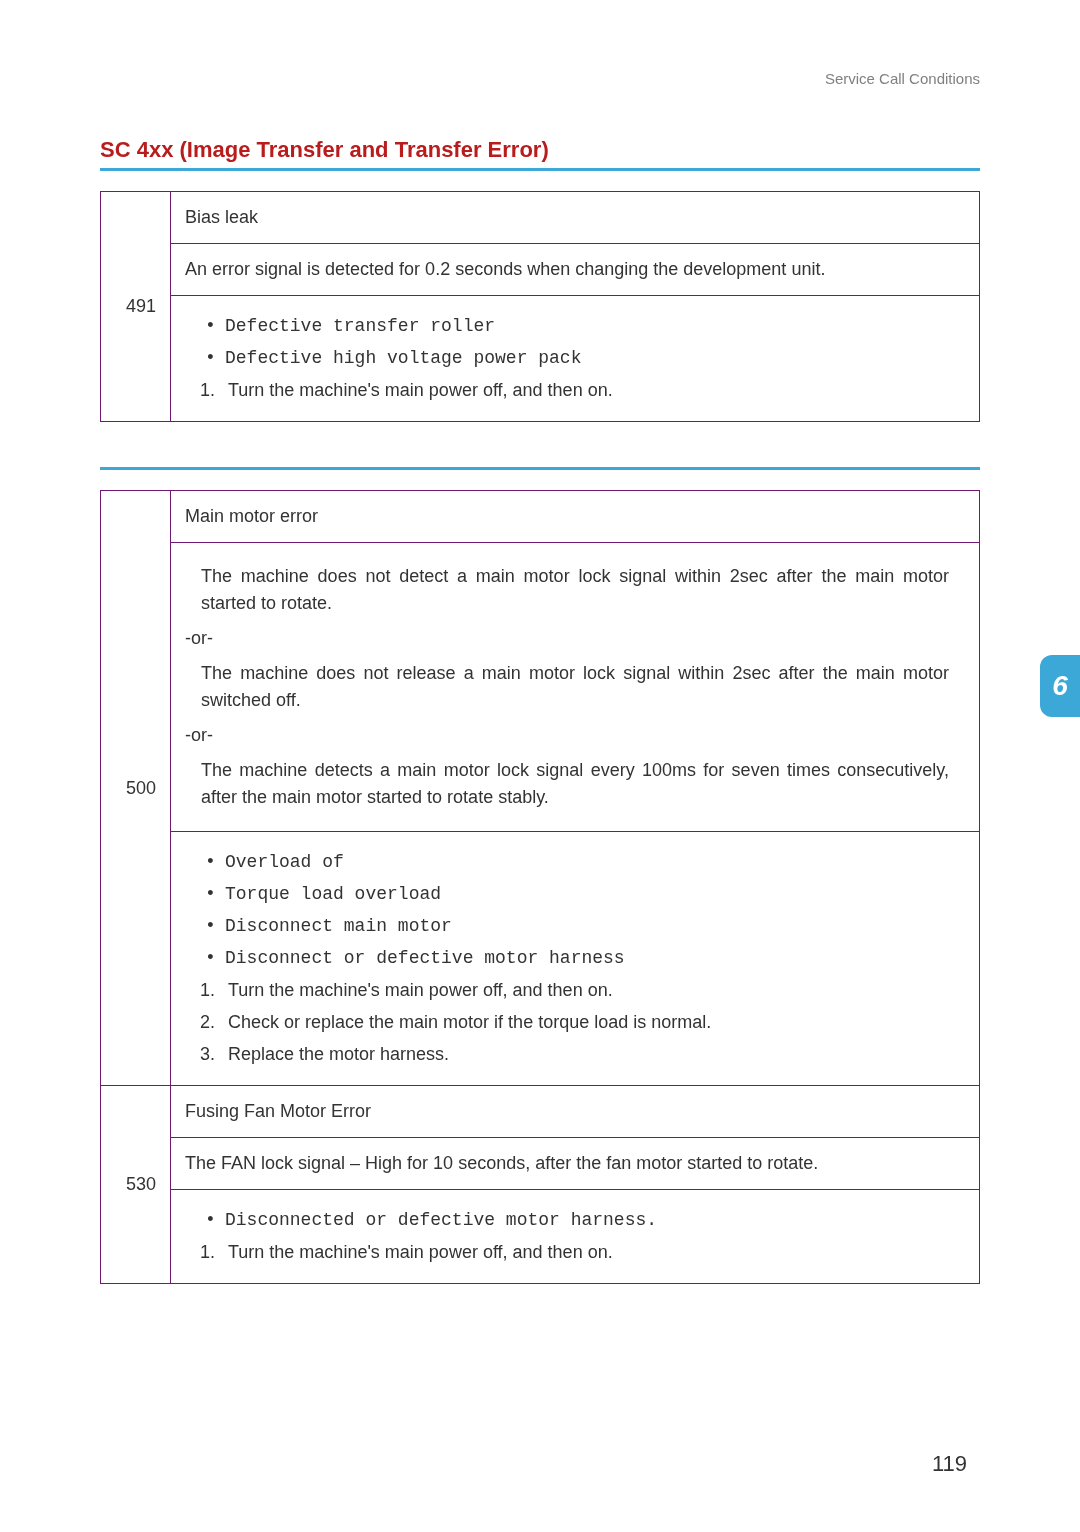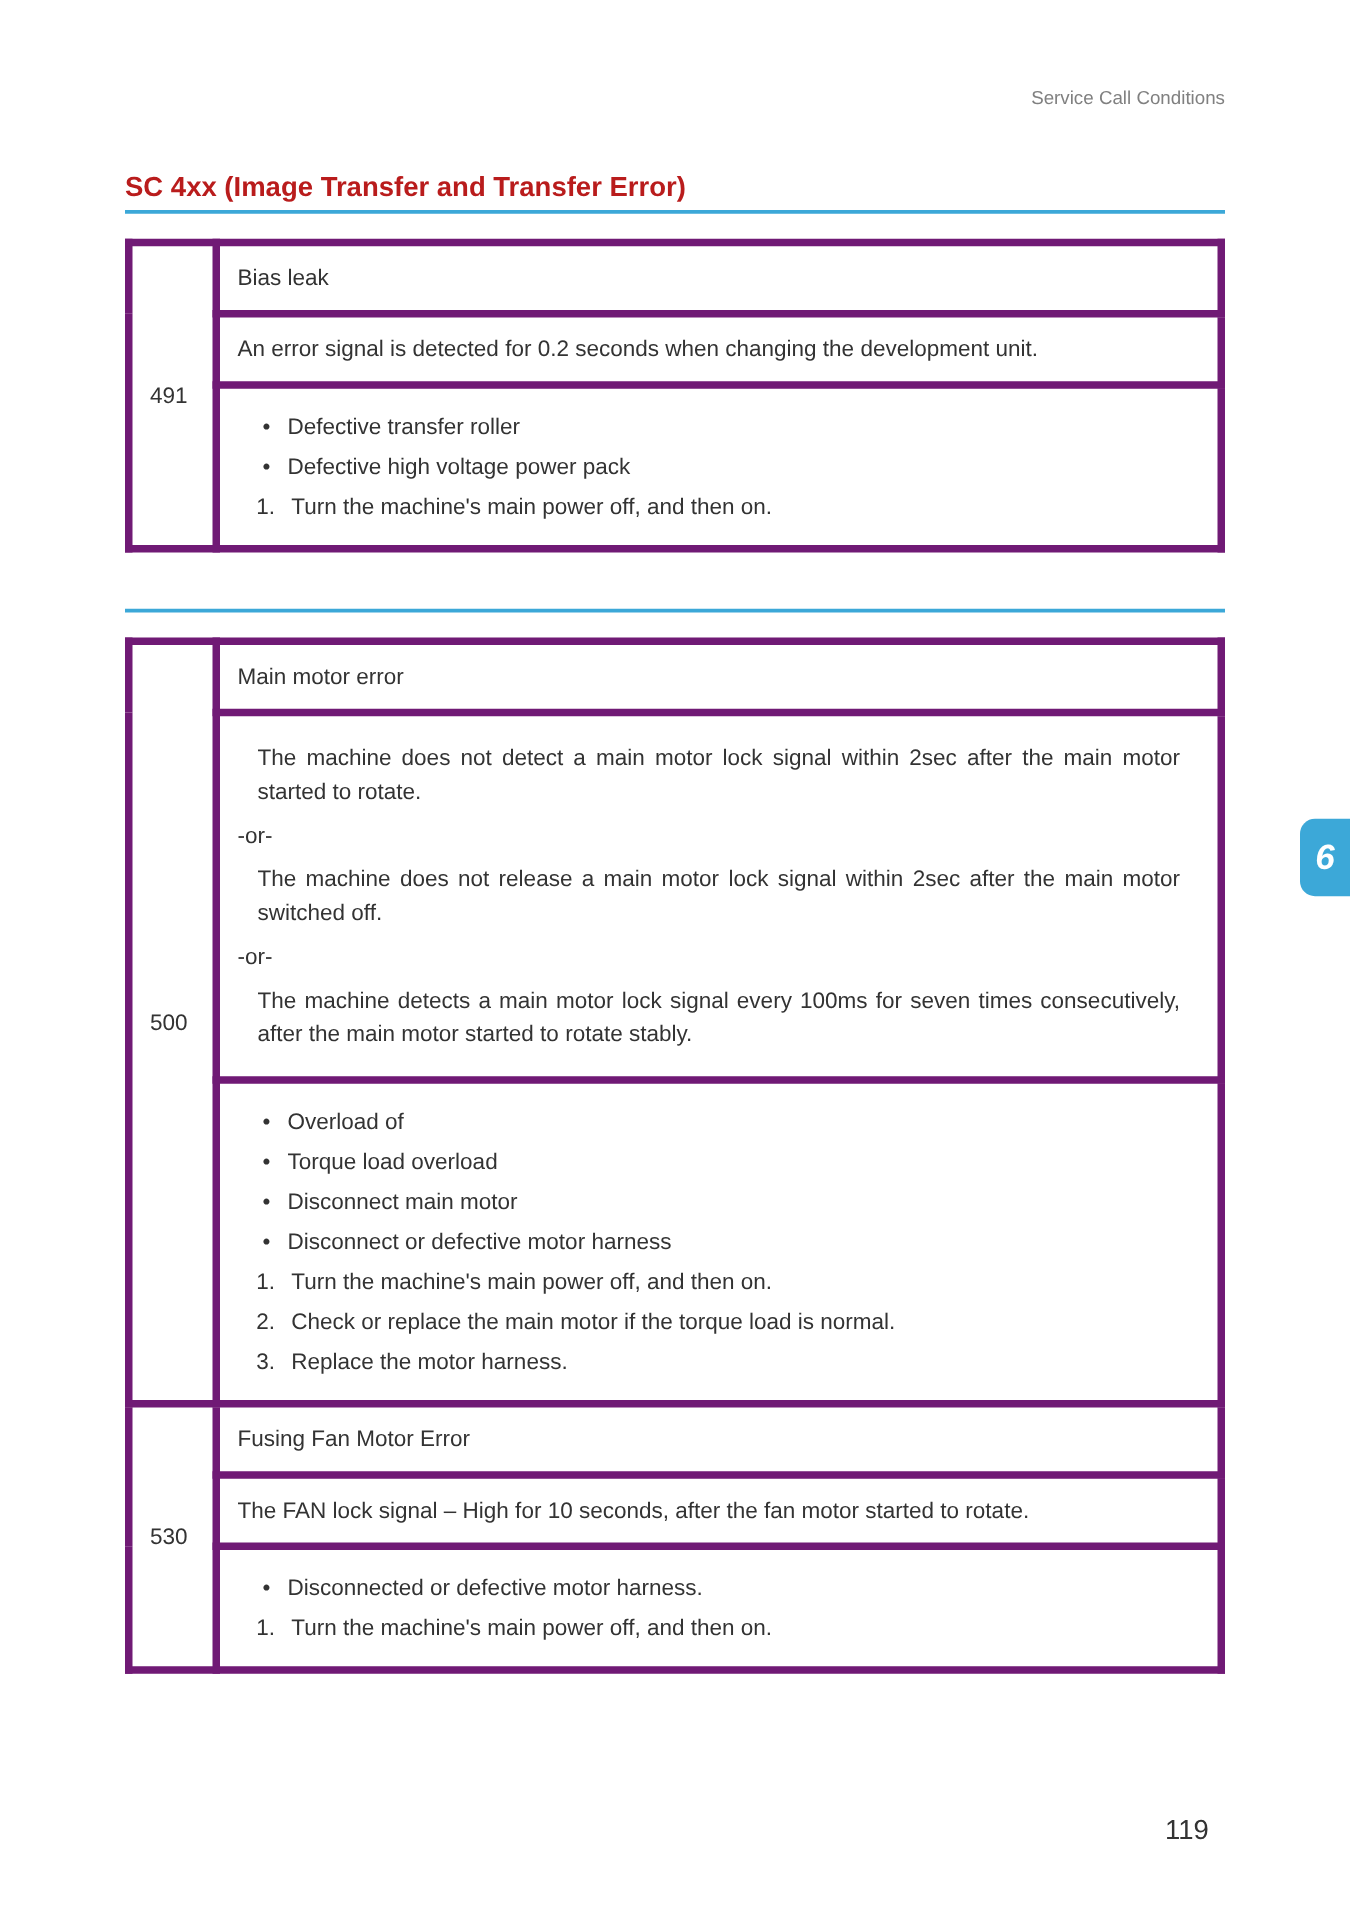--- a/index.html
+++ b/index.html
@@ -36,38 +36,39 @@
       margin-bottom: 20px;
     }
     table.sc-table {
       width: 100%;
       border-collapse: collapse;
       margin-bottom: 45px;
       font-size: 18px;
       color: #333;
     }
     table.sc-table td {
-      border: 6px solid #701a75;
+      border: 1px solid #701a75;
       padding: 12px 14px;
       vertical-align: middle;
       line-height: 1.5;
     }
     .code-cell {
       width: 70px;
-      text-align: left;
+      text-align: right;
       vertical-align: middle !important;
     }
     .bullet-list {
       list-style: none;
       padding-left: 20px;
     }
     .bullet-list li {
       position: relative;
       padding-left: 20px;
       margin: 5px 0;
+      font-family: Liberation Mono, monospace;
     }
     .bullet-list li::before {
       content: "•";
       position: absolute;
       left: 0;
       top: 0;
     }
     .num-list {
       list-style: none;
       padding-left: 15px;

